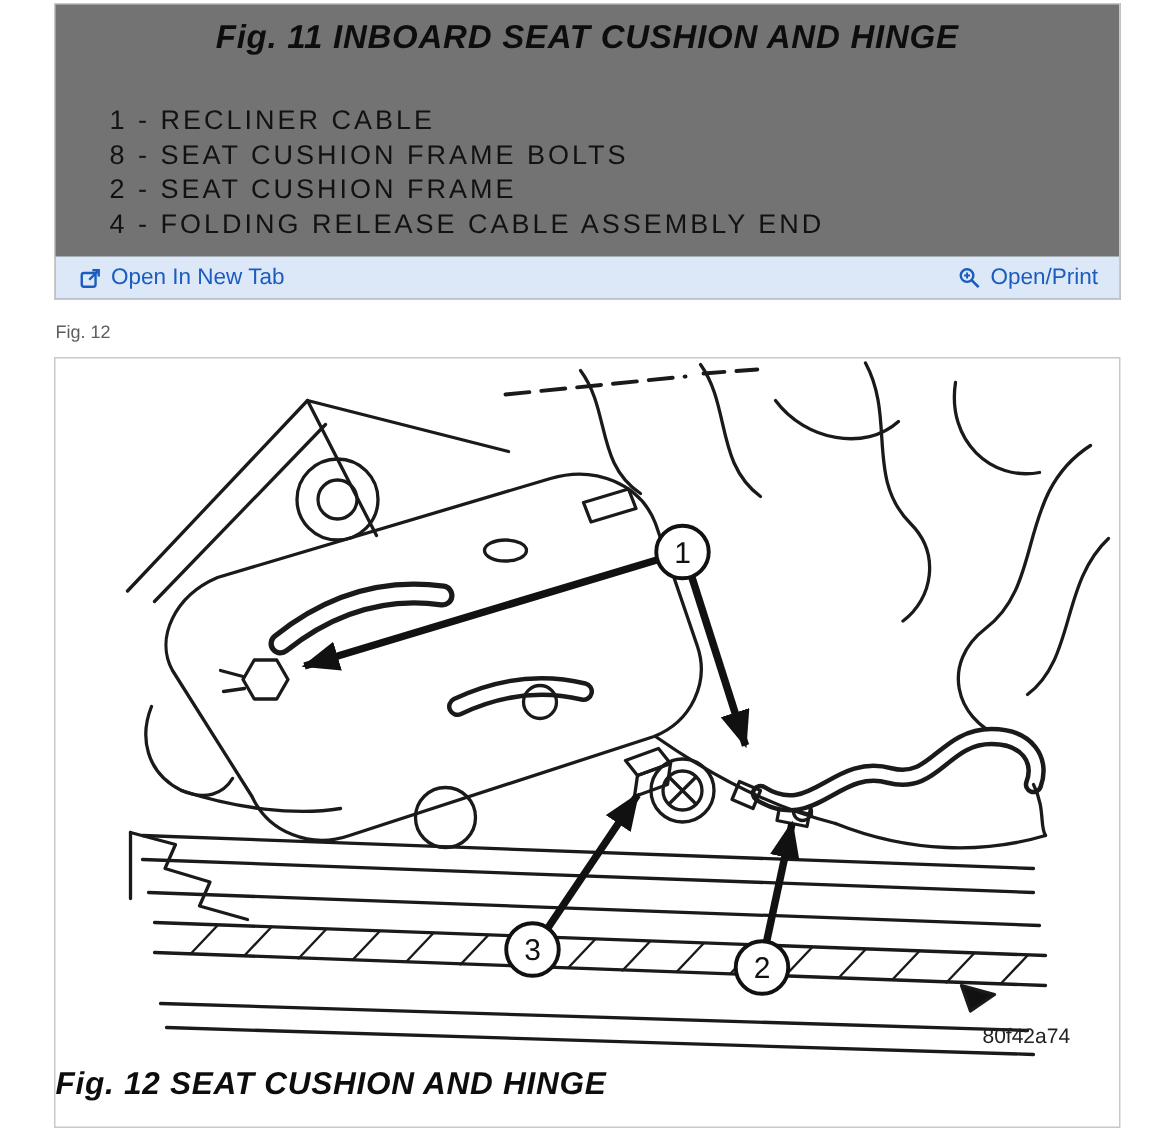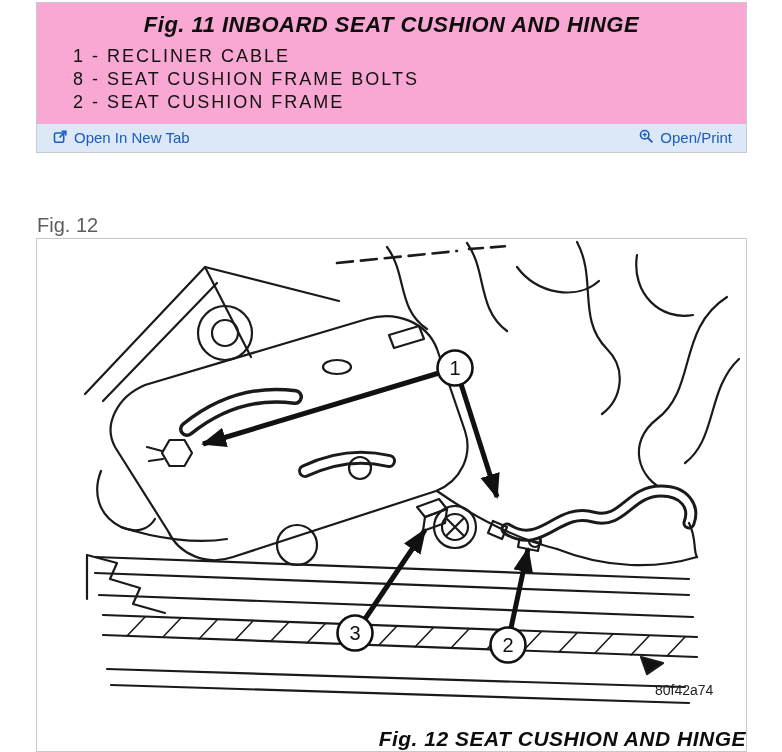--- a/index.html
+++ b/index.html
@@ -9,67 +9,68 @@
     background: #ffffff;
     font-family: "Liberation Sans", sans-serif;
     position: relative;
     overflow: hidden;
     color: #101010;
   }
 
   
   .fig11-box {
     position: absolute; left: 36px; top: 2px; width: 711px;
-    border: 1px solid #c9c9c9; background: #f9a8d4;
+    border: 1px solid #c9c9c9; background: #737373;
   }
   .fig11-title {
     text-align: center; font-weight: bold; font-style: italic;
     font-size: 22px; letter-spacing: 0.5px; color: #0d0d0d;
     padding: 9px 6px 5px;
   }
-  .legend { padding: 2px 0 10px 36px; }
+  .legend { padding: 2px 0 10px 36px; margin-top: 24px; }
   .legend-row {
     font-size: 18px; letter-spacing: 2px; line-height: 23px; color: #121212;
     white-space: nowrap;
   }
   .fig11-footer {
     display: flex; justify-content: space-between; align-items: center;
     background: #dce8f7; padding: 5px 14px 6px 16px;
   }
   .link {
-    display: inline-flex; align-items: flex-start; gap: 6px;
+    display: inline-flex; align-items: flex-end; gap: 6px;
     color: #1b5cbe; font-size: 15px; text-decoration: none; cursor: pointer;
   }
   .link svg { display: block; }
 
   
   .fig12-label {
     position: absolute; left: 37px; top: 214px;
-    font-size: 20px; color: #5d5d5d;
+    font-size: 12px; color: #5d5d5d;
   }
   .fig12-box {
     position: absolute; left: 36px; top: 238px; width: 711px; height: 514px;
     border: 1px solid #c9c9c9; background: #ffffff;
   }
   .fig12-caption {
-    text-align: right; font-weight: bold; font-style: italic;
-    font-size: 21px; letter-spacing: 0.5px; color: #0d0d0d; margin-top: 18px;
+    text-align: left; font-weight: bold; font-style: italic;
+    font-size: 21px; letter-spacing: 0.5px; color: #0d0d0d; margin-top: 2px;
   }
   .drawing-wrap { width: 709px; height: 470px; }
 </style>
 </head>
 <body>
 
 <div class="fig11-box">
   <div class="fig11-title">Fig. 11 INBOARD SEAT CUSHION AND HINGE</div>
 
   <div class="legend">
     <div class="legend-row">1 - RECLINER CABLE</div>
     <div class="legend-row">8 - SEAT CUSHION FRAME BOLTS</div>
     <div class="legend-row">2 - SEAT CUSHION FRAME</div>
+    <div class="legend-row">4 - FOLDING RELEASE CABLE ASSEMBLY END</div>
   </div>
 
   <div class="fig11-footer">
     <a class="link">
       <svg width="15" height="15" viewBox="0 0 15 15">
         <rect x="1.5" y="4" width="9.2" height="9.2" rx="1.5" fill="none" stroke="#1b5cbe" stroke-width="1.6"></rect>
         <path d="M6.5,8.5 L12.6,2.4 M8.6,2.2 L12.8,2.2 L12.8,6.4" fill="none" stroke="#1b5cbe" stroke-width="1.6"></path>
       </svg>
       <span>Open In New Tab</span>
     </a>

